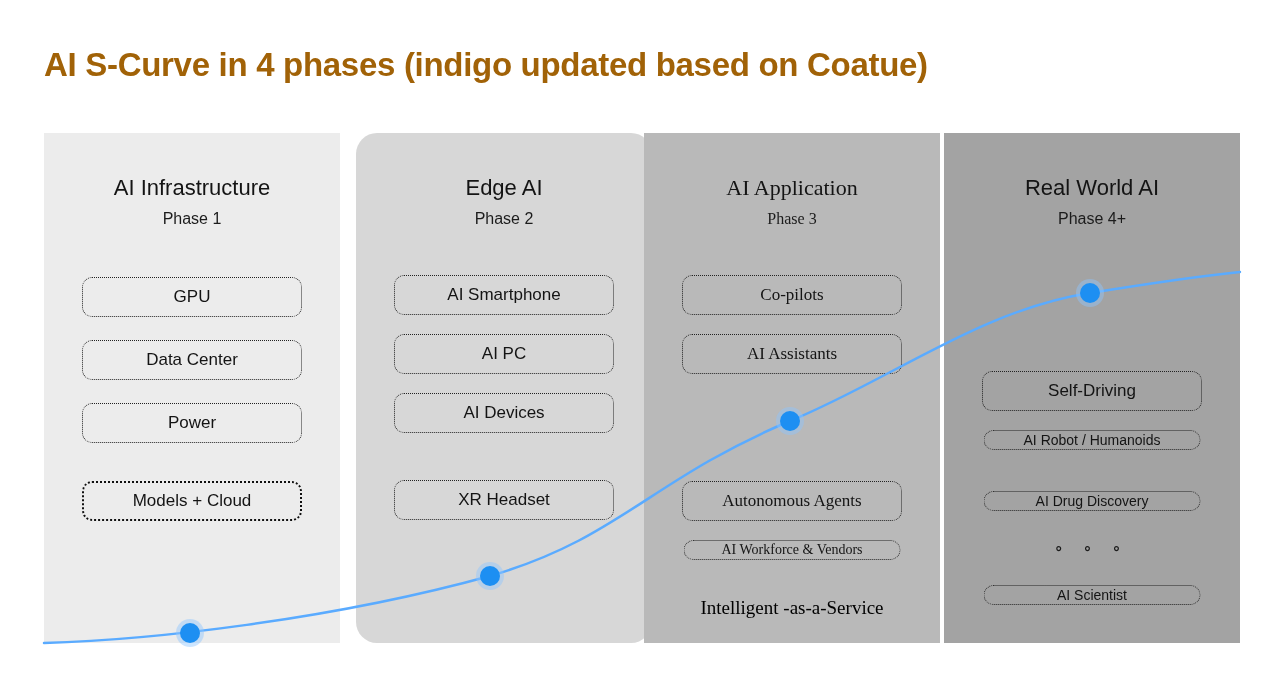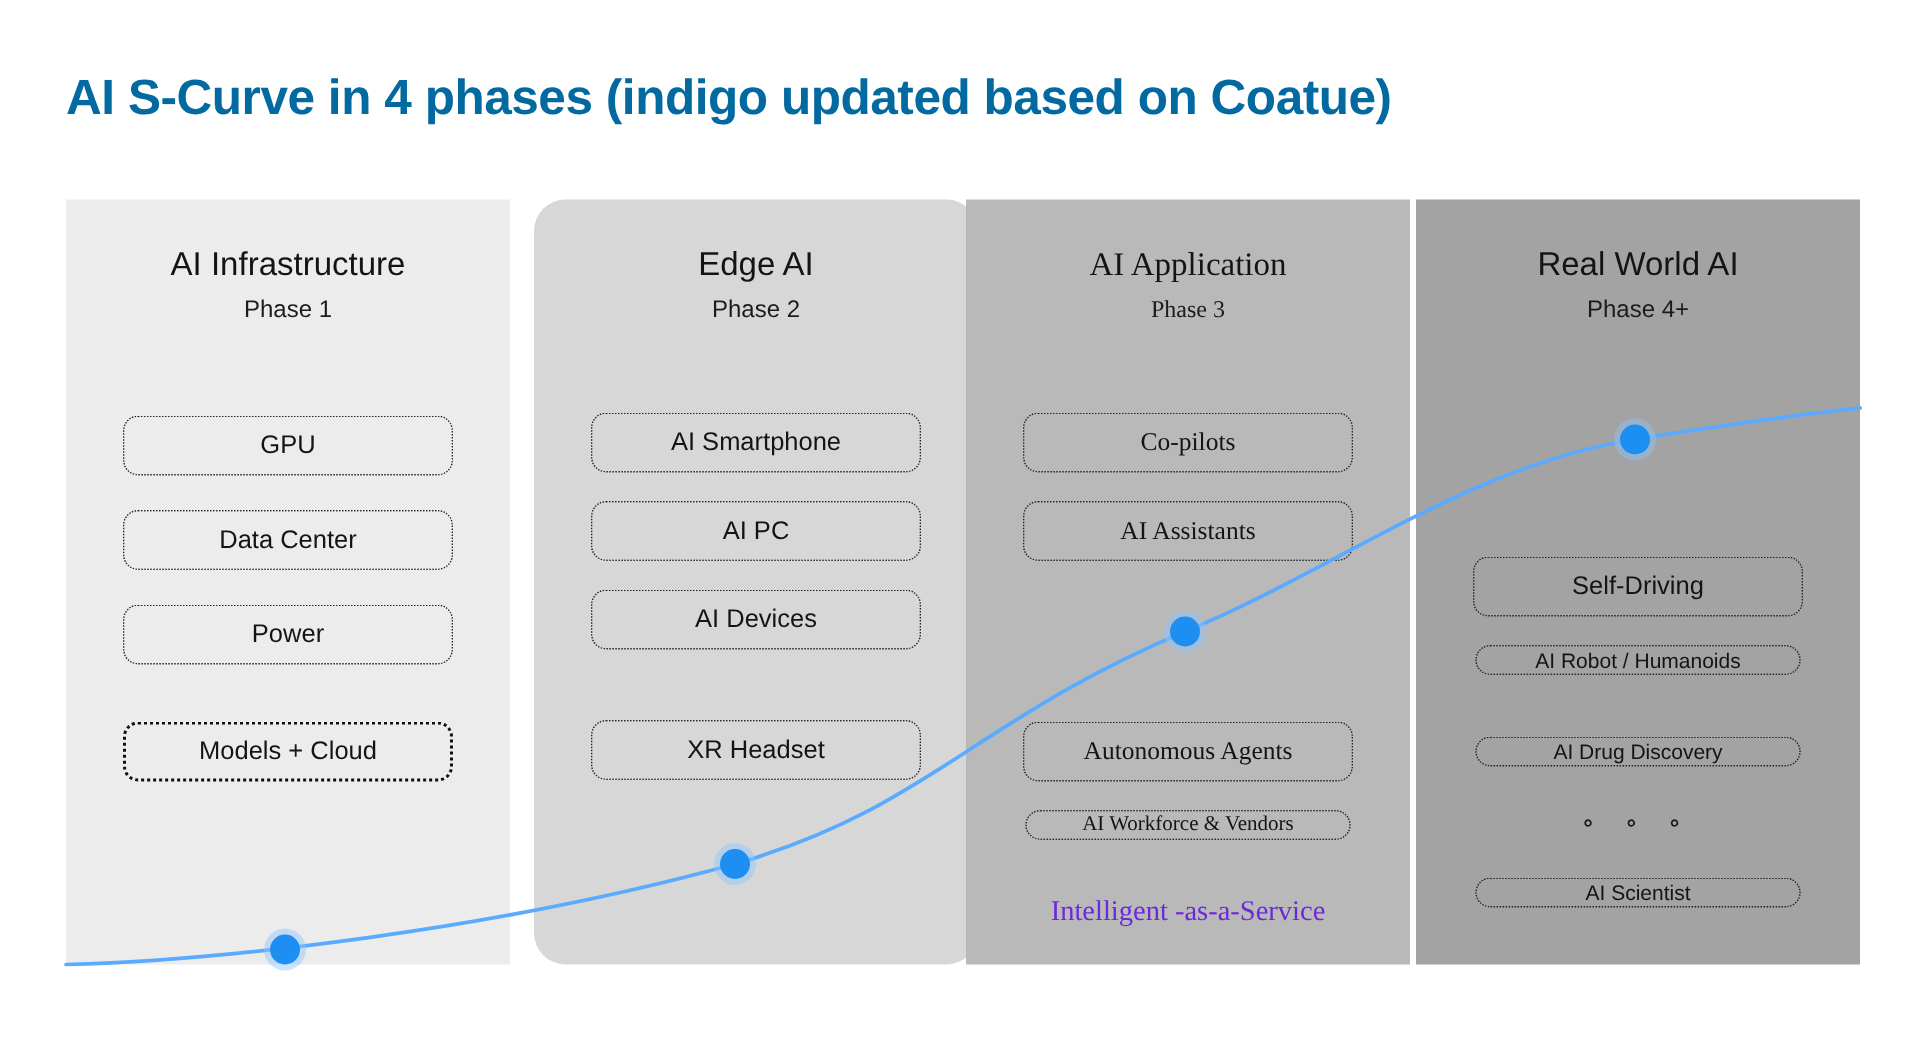--- a/index.html
+++ b/index.html
@@ -10,34 +10,34 @@
     font-family:"Liberation Sans", sans-serif;
     color:#161616;
     overflow:hidden;
   }
   .title {
     position:absolute;
     left:44px; top:46px;
     font-size:33px;
     font-weight:700;
     letter-spacing:-0.3px;
-    color:#0369a1;
+    color:#a16207;
   }
   .panel {
     position:absolute;
     top:133px;
     width:296px;
     height:510px;
     z-index:1;
   }
   .panel.p1 { left:44px;  background:#ececec; }
   .panel.p2 { left:356px; background:#d7d7d7;border-radius:21px; }
   .panel.p3 { left:644px; background:#b9b9b9;font-family:Liberation Serif, serif; }
   .panel.p4 { left:944px; background:#a3a3a3; }
-  .pheader { text-align:center; padding-top:30px; }
+  .pheader { text-align:center; padding-top:42px; }
   .pname { font-size:22px; font-weight:500; color:#141414; }
   .plabel { font-size:16px; margin-top:9px; color:#1c1c1c; }
   .box {
     position:absolute;
     left:50%;
     transform:translateX(-50%);
     width:220px;
     height:40px;
     border:1.5px dotted #222222;
     border-radius:10px;
@@ -50,21 +50,21 @@
     white-space:nowrap;
   }
   .box.bold-border { border-width:2px; border-color:#101010; }
   .box.small { font-size:14px; height:20px; width:217px; }
   .caption {
     position:absolute;
     left:0; right:0;
     text-align:center;
     font-size:19px;
     line-height:24px;
-    color:#6d28d9;
+    color:#000000;
   }
   .dots-sep {
     position:absolute;
     left:0; right:0;
     text-align:center;
     font-size:16px;
     line-height:20px;
     font-weight:700;
     letter-spacing:9px;
     color:#1a1a1a;

